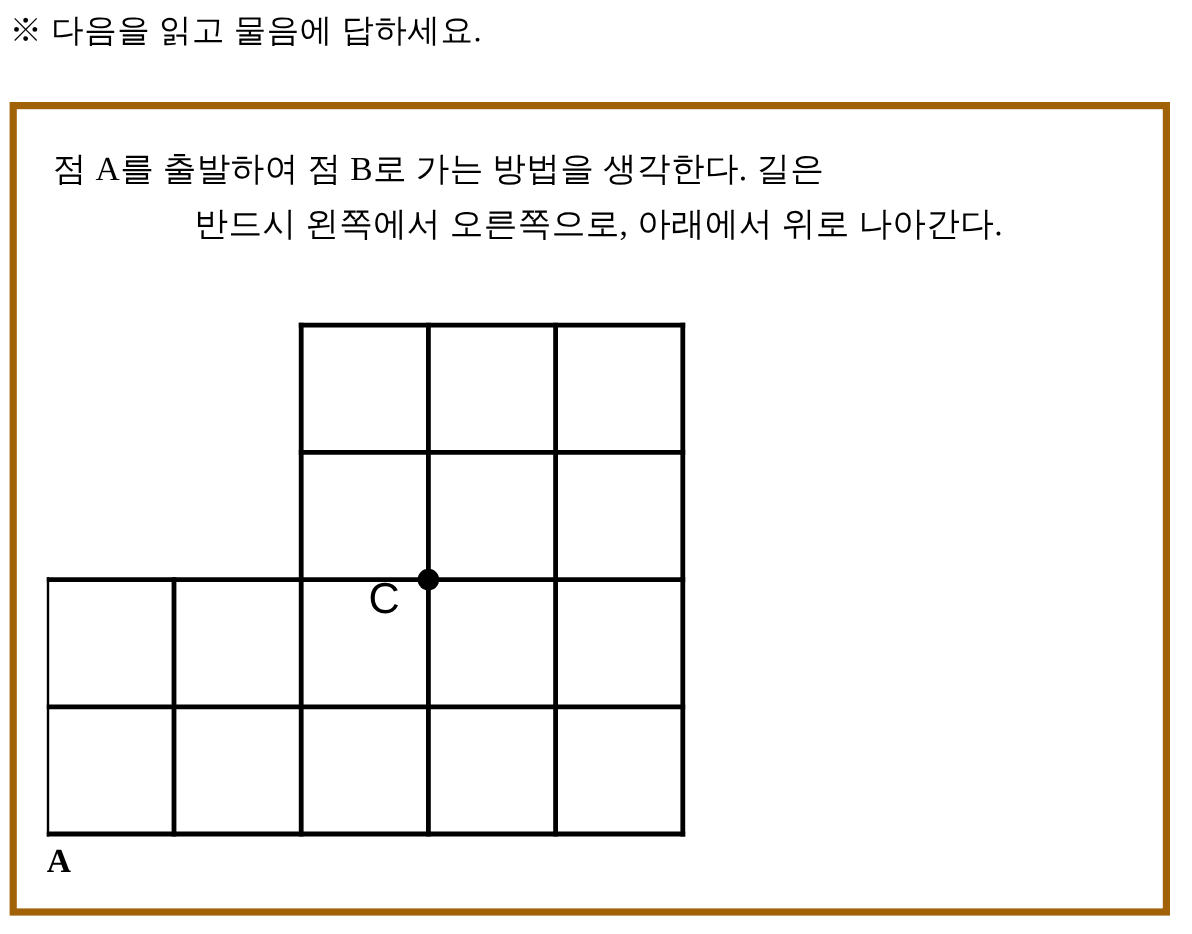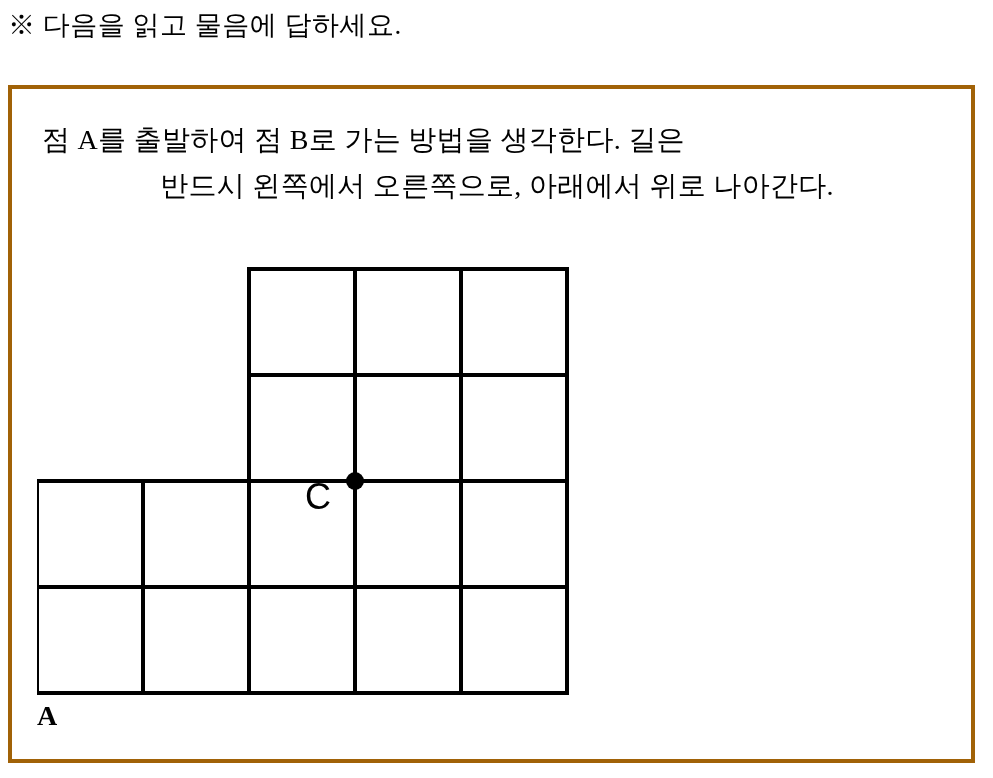--- a/index.html
+++ b/index.html
@@ -28,21 +28,21 @@
     line-height: 34px;
     letter-spacing: 0.5px;
     white-space: nowrap;
   }
   .box {
     position: absolute;
     left: 8px;
     top: 85px;
     width: 967px;
     height: 678px;
-    border: 4px solid #a16207;
+    border: 6px solid #a16207;
     box-sizing: border-box;
   }
   .stem {
     position: absolute;
     left: 30px;
     top: 28px;
     width: 910px;
     font-size: 28px;
     line-height: 46px;
     letter-spacing: 0.3px;

